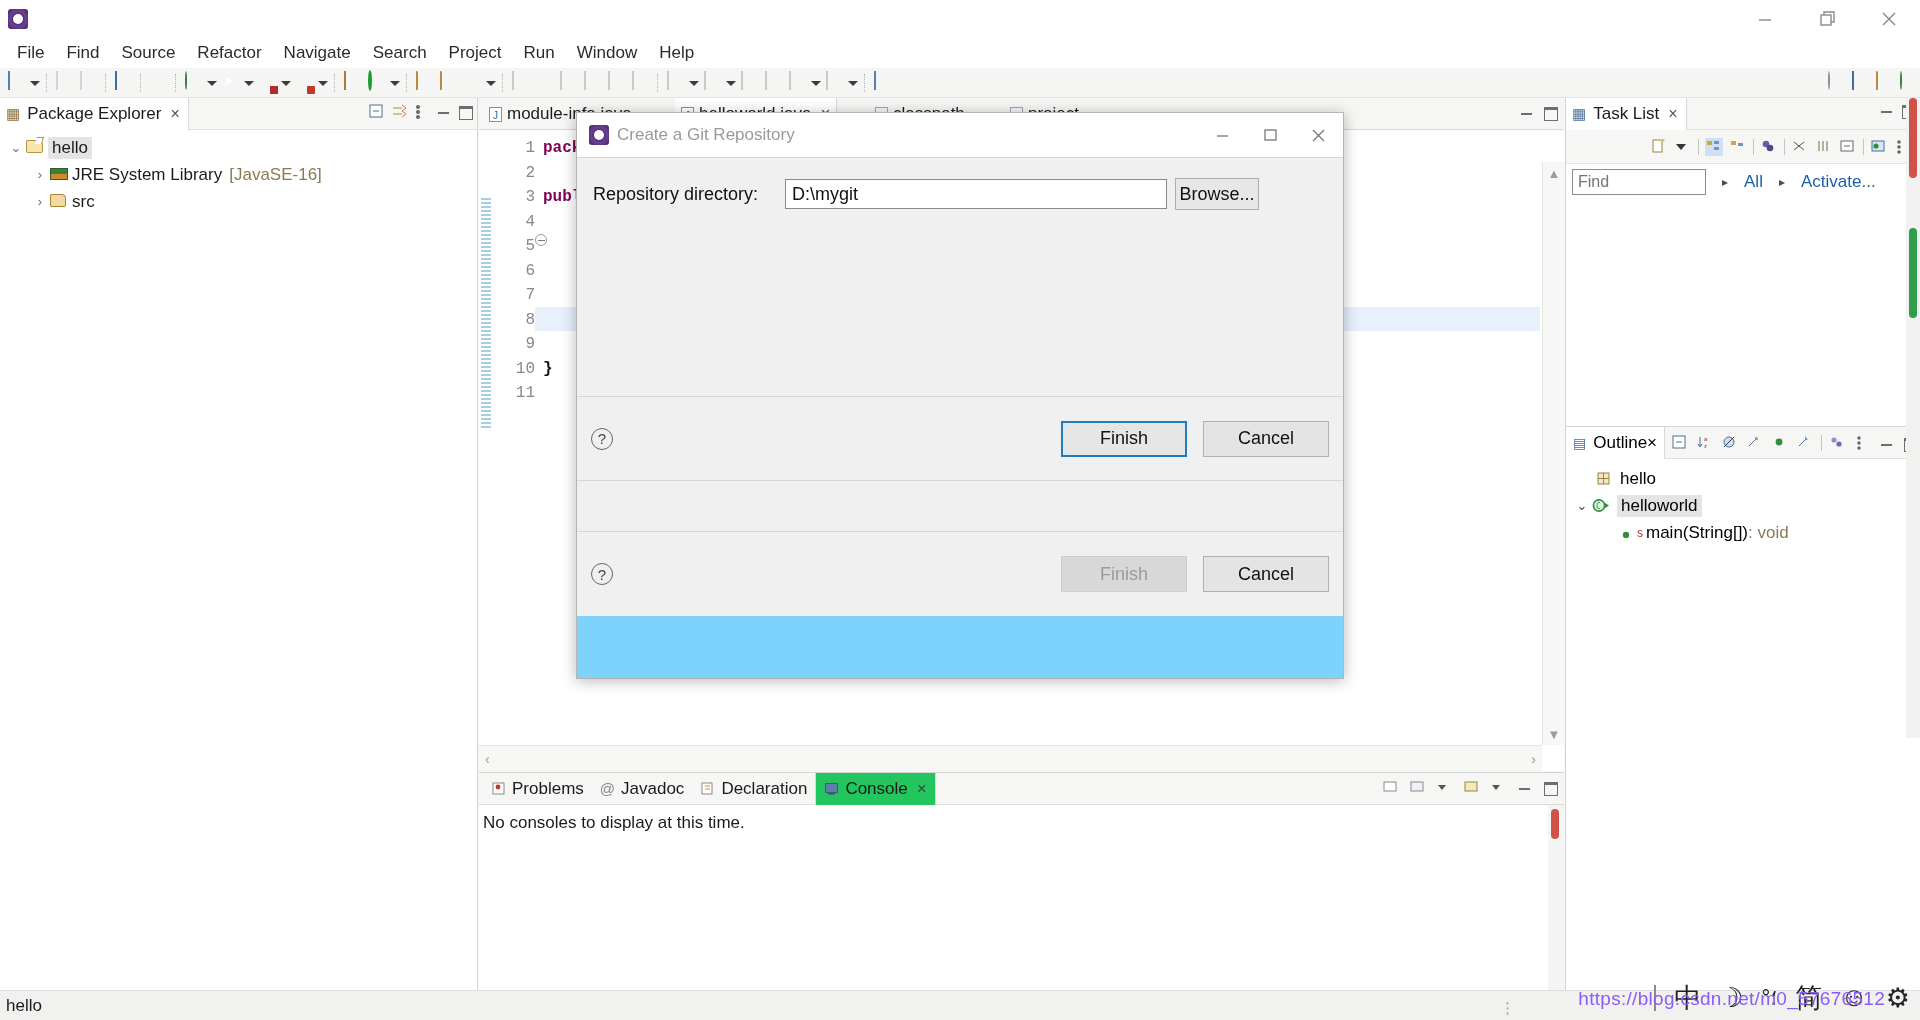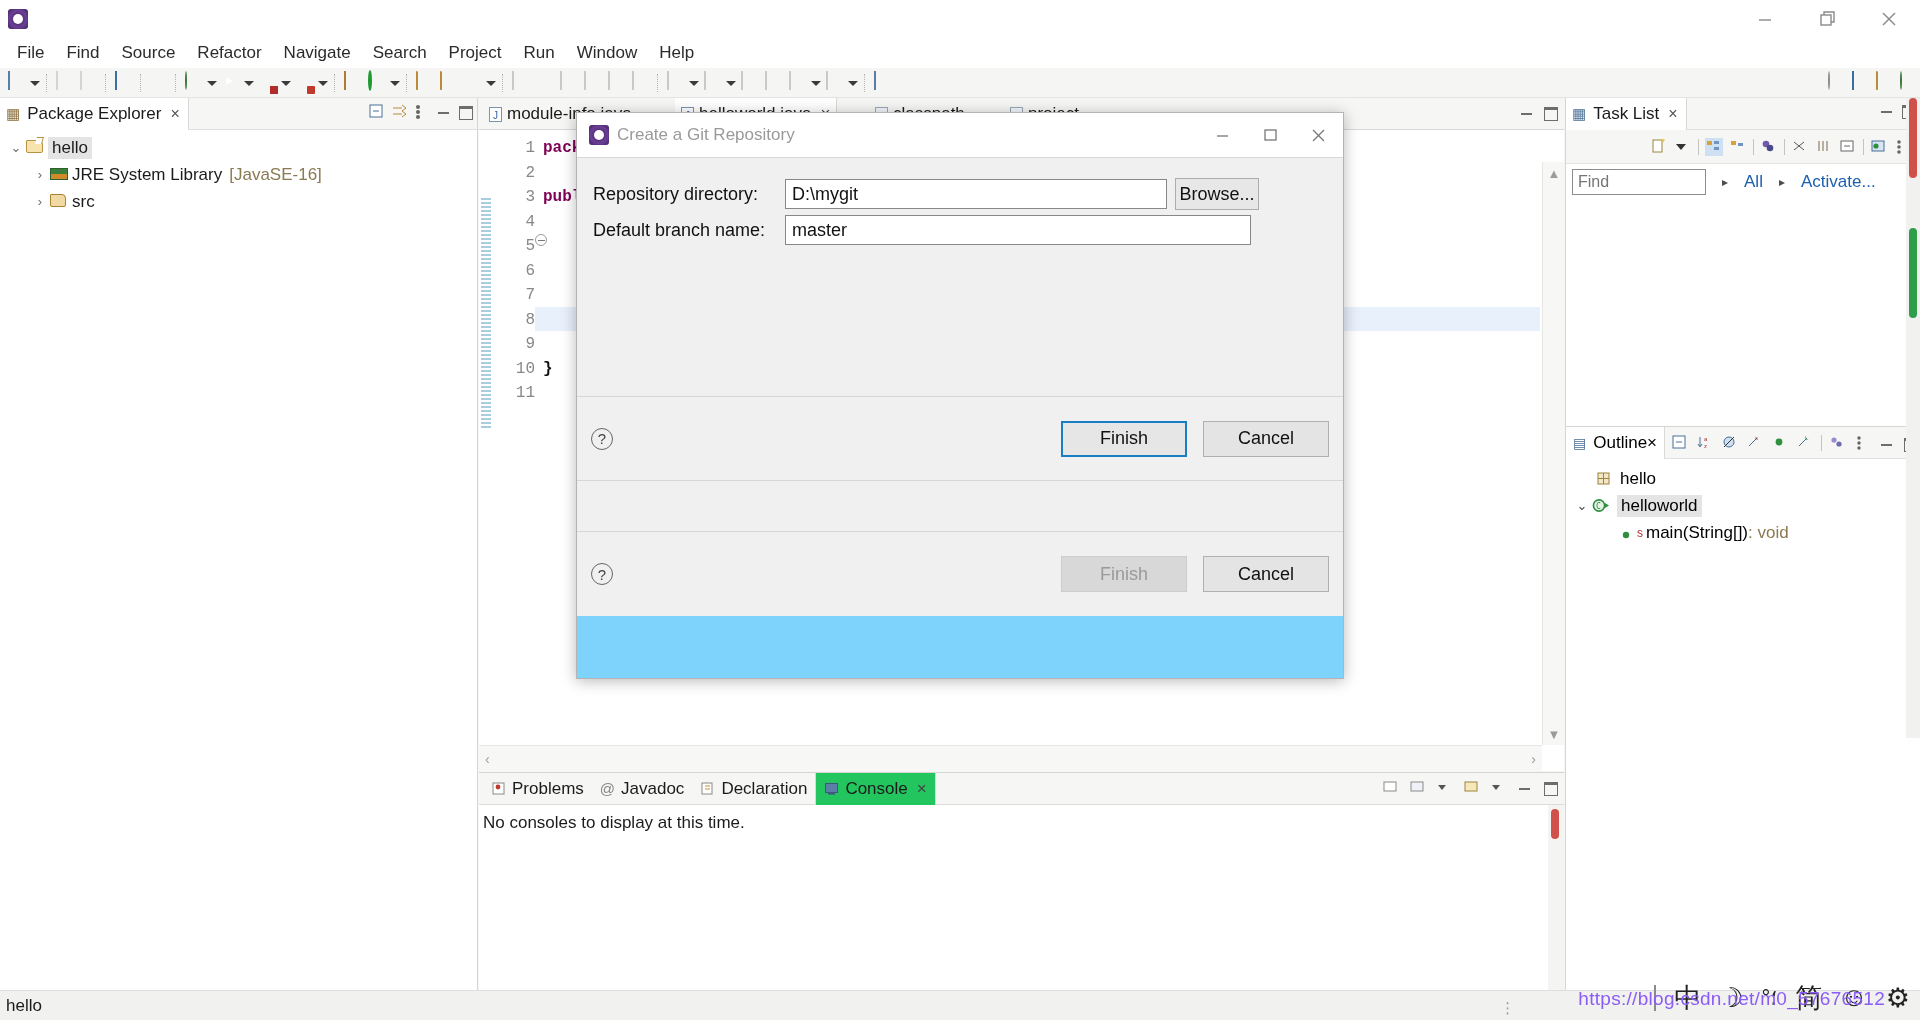--- a/index.html
+++ b/index.html
@@ -731,24 +731,20 @@
   </div>
 
   <div class="dlg-sep"></div>
 
   <div class="dlg-body">
     <div class="frow">
       <span class="flabel">Repository directory:</span>
       <span class="finput" style="width:382px;">D:\mygit</span>
       <span class="fbtn">Browse...</span>
     </div>
-    <div class="frow">
-      <span class="flabel">Default branch name:</span>
-      <span class="finput" style="width:466px;">master</span>
-    </div>
   </div>
 
   <div class="dlg-btnbar">
     <span class="help-ico">?</span>
     <span class="btn-spacer"></span>
     <span class="btn primary">Finish</span>
     <span class="btn">Cancel</span>
   </div>
 
   <div class="dlg-mid-strip"></div>

